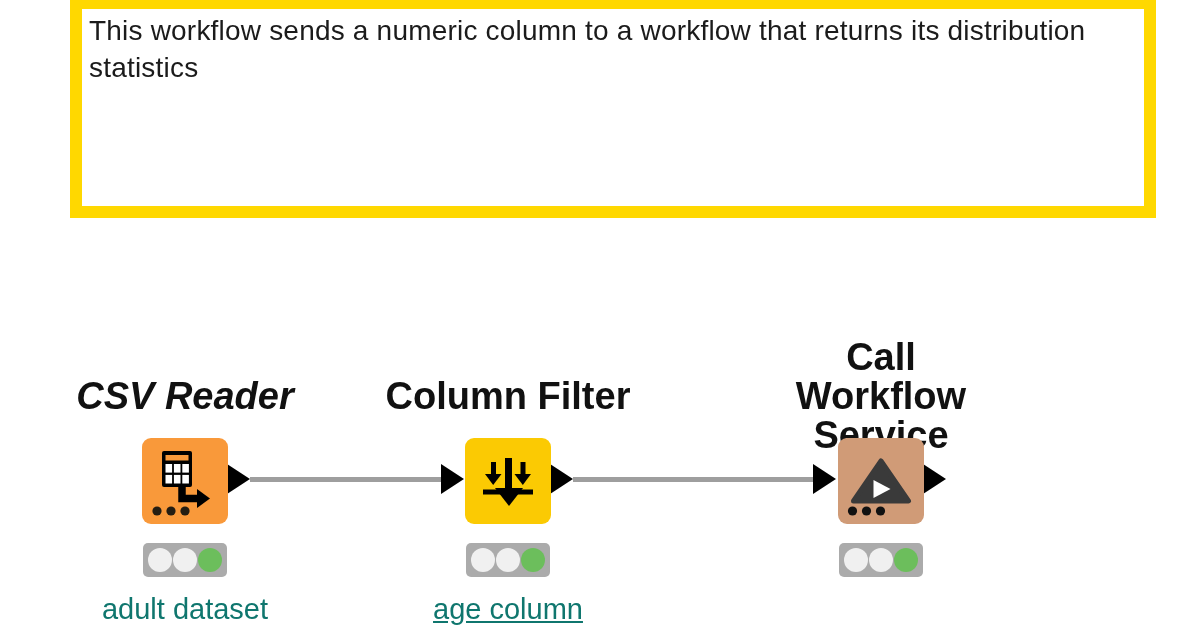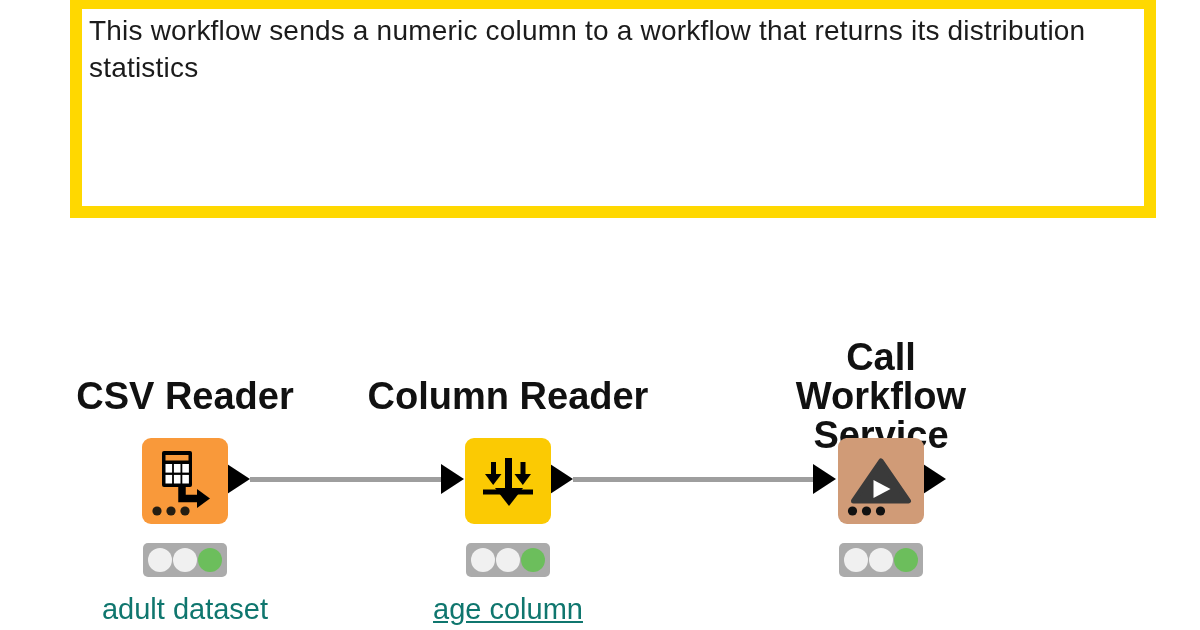--- a/index.html
+++ b/index.html
@@ -54,21 +54,21 @@
 
   <div class="connection" style="left: 250px; top: 477px; width: 192px; background-color: rgb(158, 158, 158);"></div>
   <div class="connection" style="left: 573px; top: 477px; width: 241px; background-color: rgb(158, 158, 158);"></div>
 
   <div class="port" style="left:227px;top:464px;"></div>
   <div class="port" style="left:441px;top:464px;"></div>
   <div class="port" style="left:550px;top:464px;"></div>
   <div class="port" style="left:813px;top:464px;"></div>
   <div class="port" style="left:923px;top:464px;"></div>
 
-  <div class="node-title" style="left:35px;top:377px;width:300px;">CSV Reader</div>
+  <div class="node-title" style="left:35px;top:377px;width:300px;font-style:italic;">CSV Reader</div>
 
   <div class="node-icon" style="left: 142px; top: 438px; background-color: rgb(249, 153, 58);">
     <span>
       <svg viewBox="0 0 86 86">
         <rect x="20" y="13" width="30" height="36" rx="2" fill="#000"></rect>
         <rect x="23.5" y="17" width="23" height="5.5" fill="#F9993A"></rect>
         <rect x="23.5" y="26.0" width="6.6" height="8.6" fill="#fff"></rect>
         <rect x="31.9" y="26.0" width="6.6" height="8.6" fill="#fff"></rect>
         <rect x="40.3" y="26.0" width="6.6" height="8.6" fill="#fff"></rect>
         <rect x="23.5" y="36.9" width="6.6" height="8.6" fill="#fff"></rect>
@@ -84,21 +84,21 @@
   </div>
 
   <div class="traffic-light" style="left: 143px; top: 543px; background-color: rgb(171, 171, 171);">
     <span class="light" style="background-color: rgb(240, 240, 240);"></span>
     <span class="light" style="background-color: rgb(240, 240, 240);"></span>
     <span class="light" style="background-color: rgb(108, 190, 92);"></span>
   </div>
 
   <div class="node-label" style="left:35px;top:590px;width:300px;">adult dataset</div>
 
-  <div class="node-title" style="left:358px;top:377px;width:300px;">Column Reader</div>
+  <div class="node-title" style="left:358px;top:377px;width:300px;">Column Filter</div>
 
   <div class="node-icon" style="left: 465px; top: 438px; background-color: rgb(251, 202, 3);">
     <span>
       <svg viewBox="0 0 86 86">
         <rect x="40" y="20" width="7" height="32" fill="#000"></rect>
         <polygon points="30,50 58,50 44,68" fill="#000"></polygon>
         <rect x="26" y="24" width="5" height="14" fill="#000"></rect>
         <polygon points="20,36 36.5,36 28.2,47" fill="#000"></polygon>
         <rect x="18" y="51.5" width="20.5" height="5" fill="#000"></rect>
         <rect x="55.5" y="24" width="5" height="14" fill="#000"></rect>

